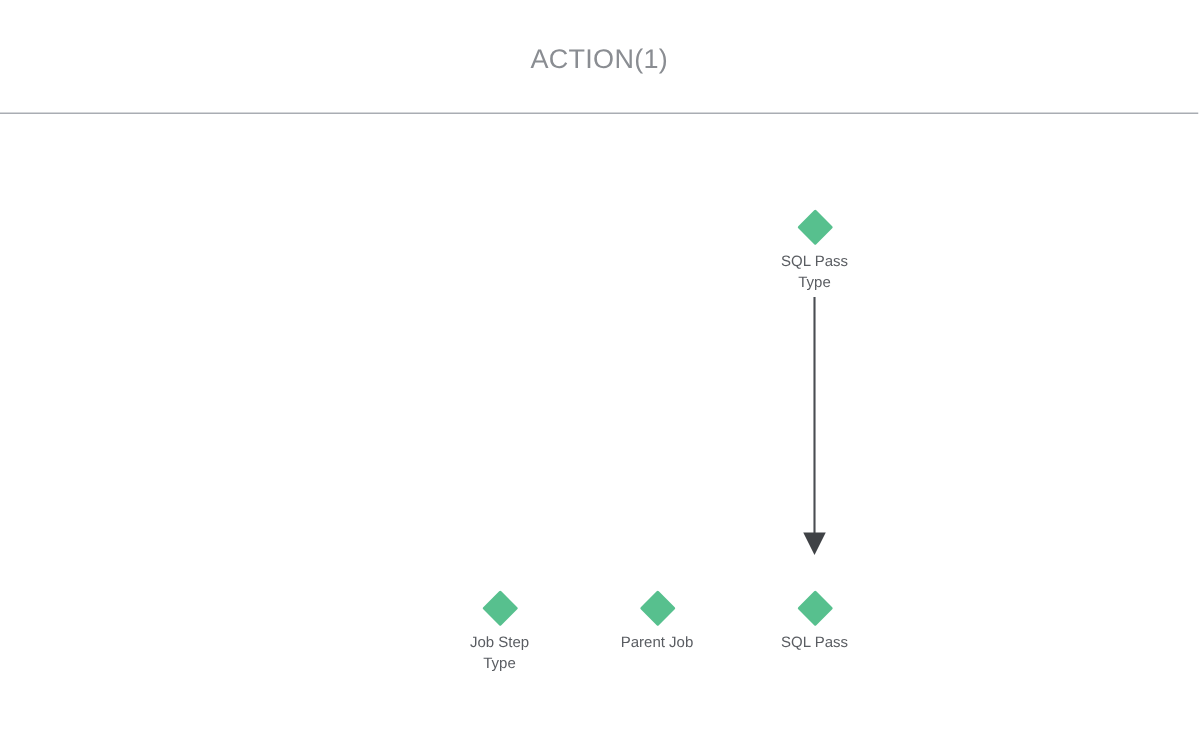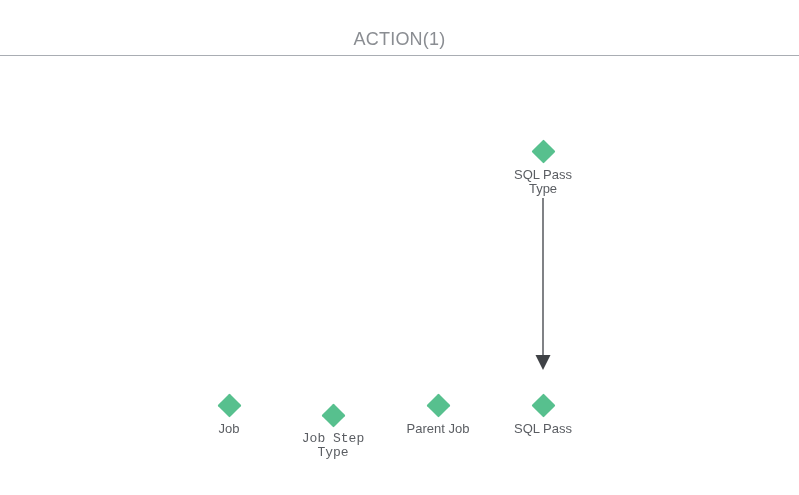--- a/index.html
+++ b/index.html
@@ -15,21 +15,21 @@
     overflow: hidden;
     position: relative;
   }
 
   
   .header {
     position: absolute;
     left: 0;
     top: 0;
     width: 799px;
-    height: 56px;
+    height: 76px;
     box-sizing: border-box;
     border-bottom: 1px solid #a9adb3;
     padding-left: 28px;
   }
   .header-title {
     position: absolute;
     left: 0;
     top: 29px;
     width: 799px;
     text-align: center;
@@ -67,21 +67,21 @@
   .node-shape {
     width: 17px;
     height: 17px;
     margin: 0 auto;
     background: #57c08e;
     transform: rotate(45deg);
     border-radius: 1px;
   }
   .node-label {
     margin-top: 8px;
-    font-size: 13px;
+    font-size: 10px;
     line-height: 14px;
     color: #5a5d62;
     white-space: pre-line;
   }
   .node-label.wide {
     width: 120px;
   }
   .node-label.narrow {
     width: 64px;
     margin-left: 28px;
@@ -102,26 +102,22 @@
       <polygon points="543,294 535.5,279 550.5,279" fill="#3f4246"></polygon>
     </g>
   </svg>
 
   <div class="node" style="left:543px; top:67px;">
     <div class="node-shape"></div>
     <div class="node-label narrow">SQL Pass
 Type</div>
   </div>
 
-  <div class="node" style="left:229px; top:321px;">
-    <div class="node-shape"></div>
-    <div class="node-label wide">Job</div>
-  </div>
 
-  <div class="node" style="left:333px; top:331px;font-family:Liberation Mono, monospace;">
+  <div class="node" style="left:333px; top:321px;">
     <div class="node-shape"></div>
     <div class="node-label narrow">Job Step
 Type</div>
   </div>
 
   <div class="node" style="left:438px; top:321px;text-align:center;">
     <div class="node-shape"></div>
     <div class="node-label wide">Parent Job</div>
   </div>
 

